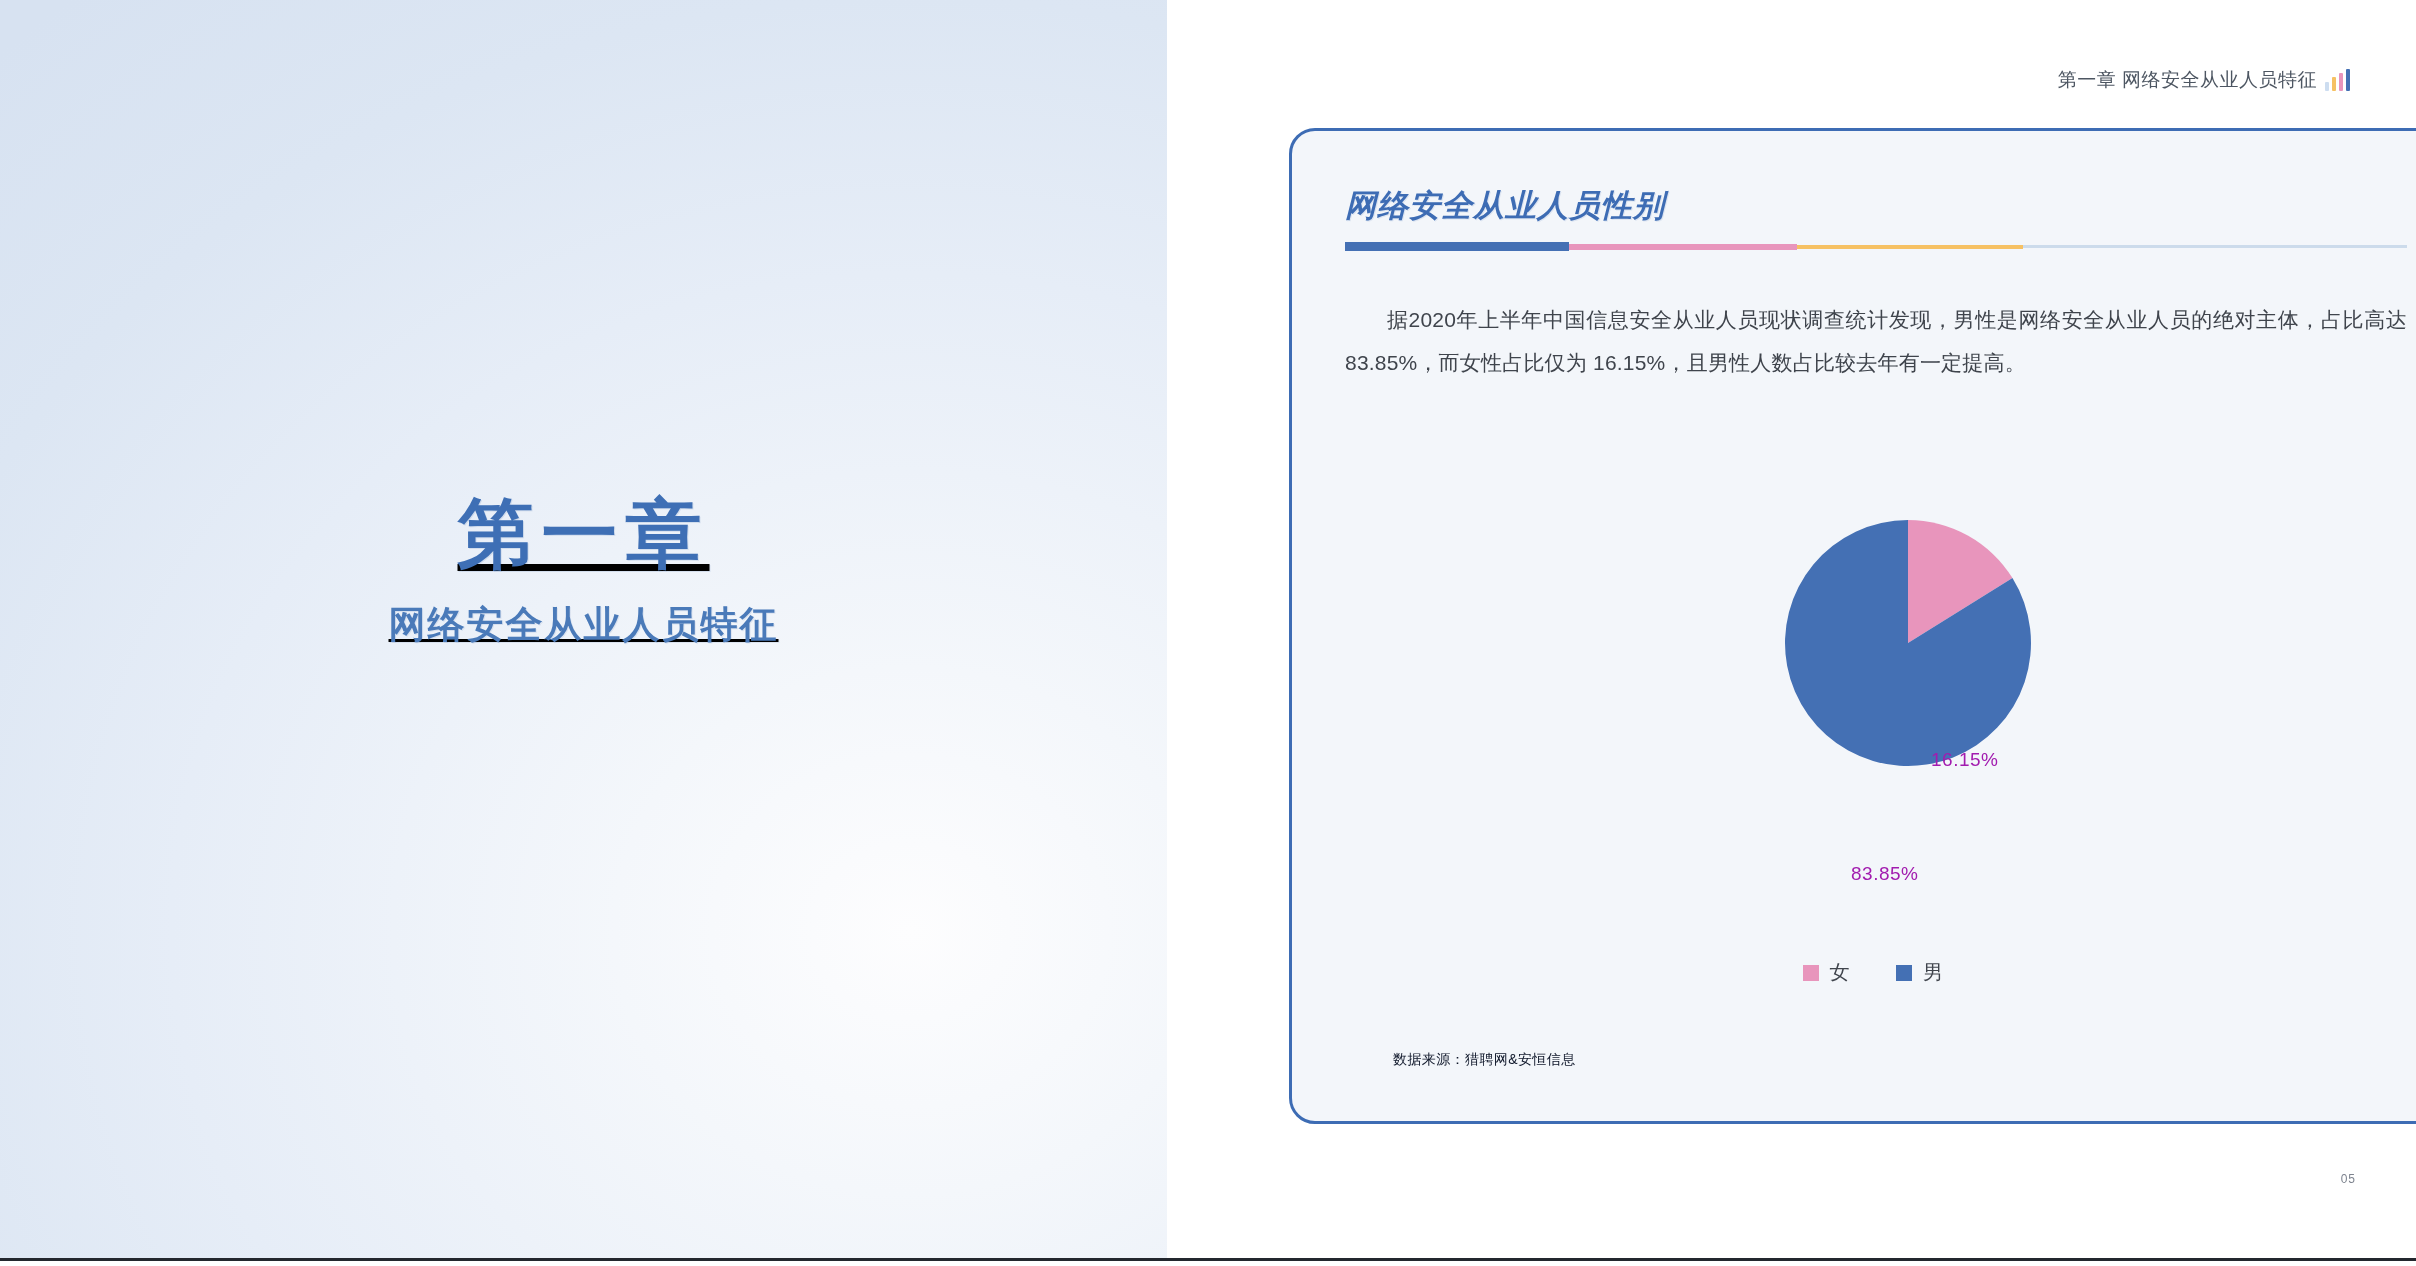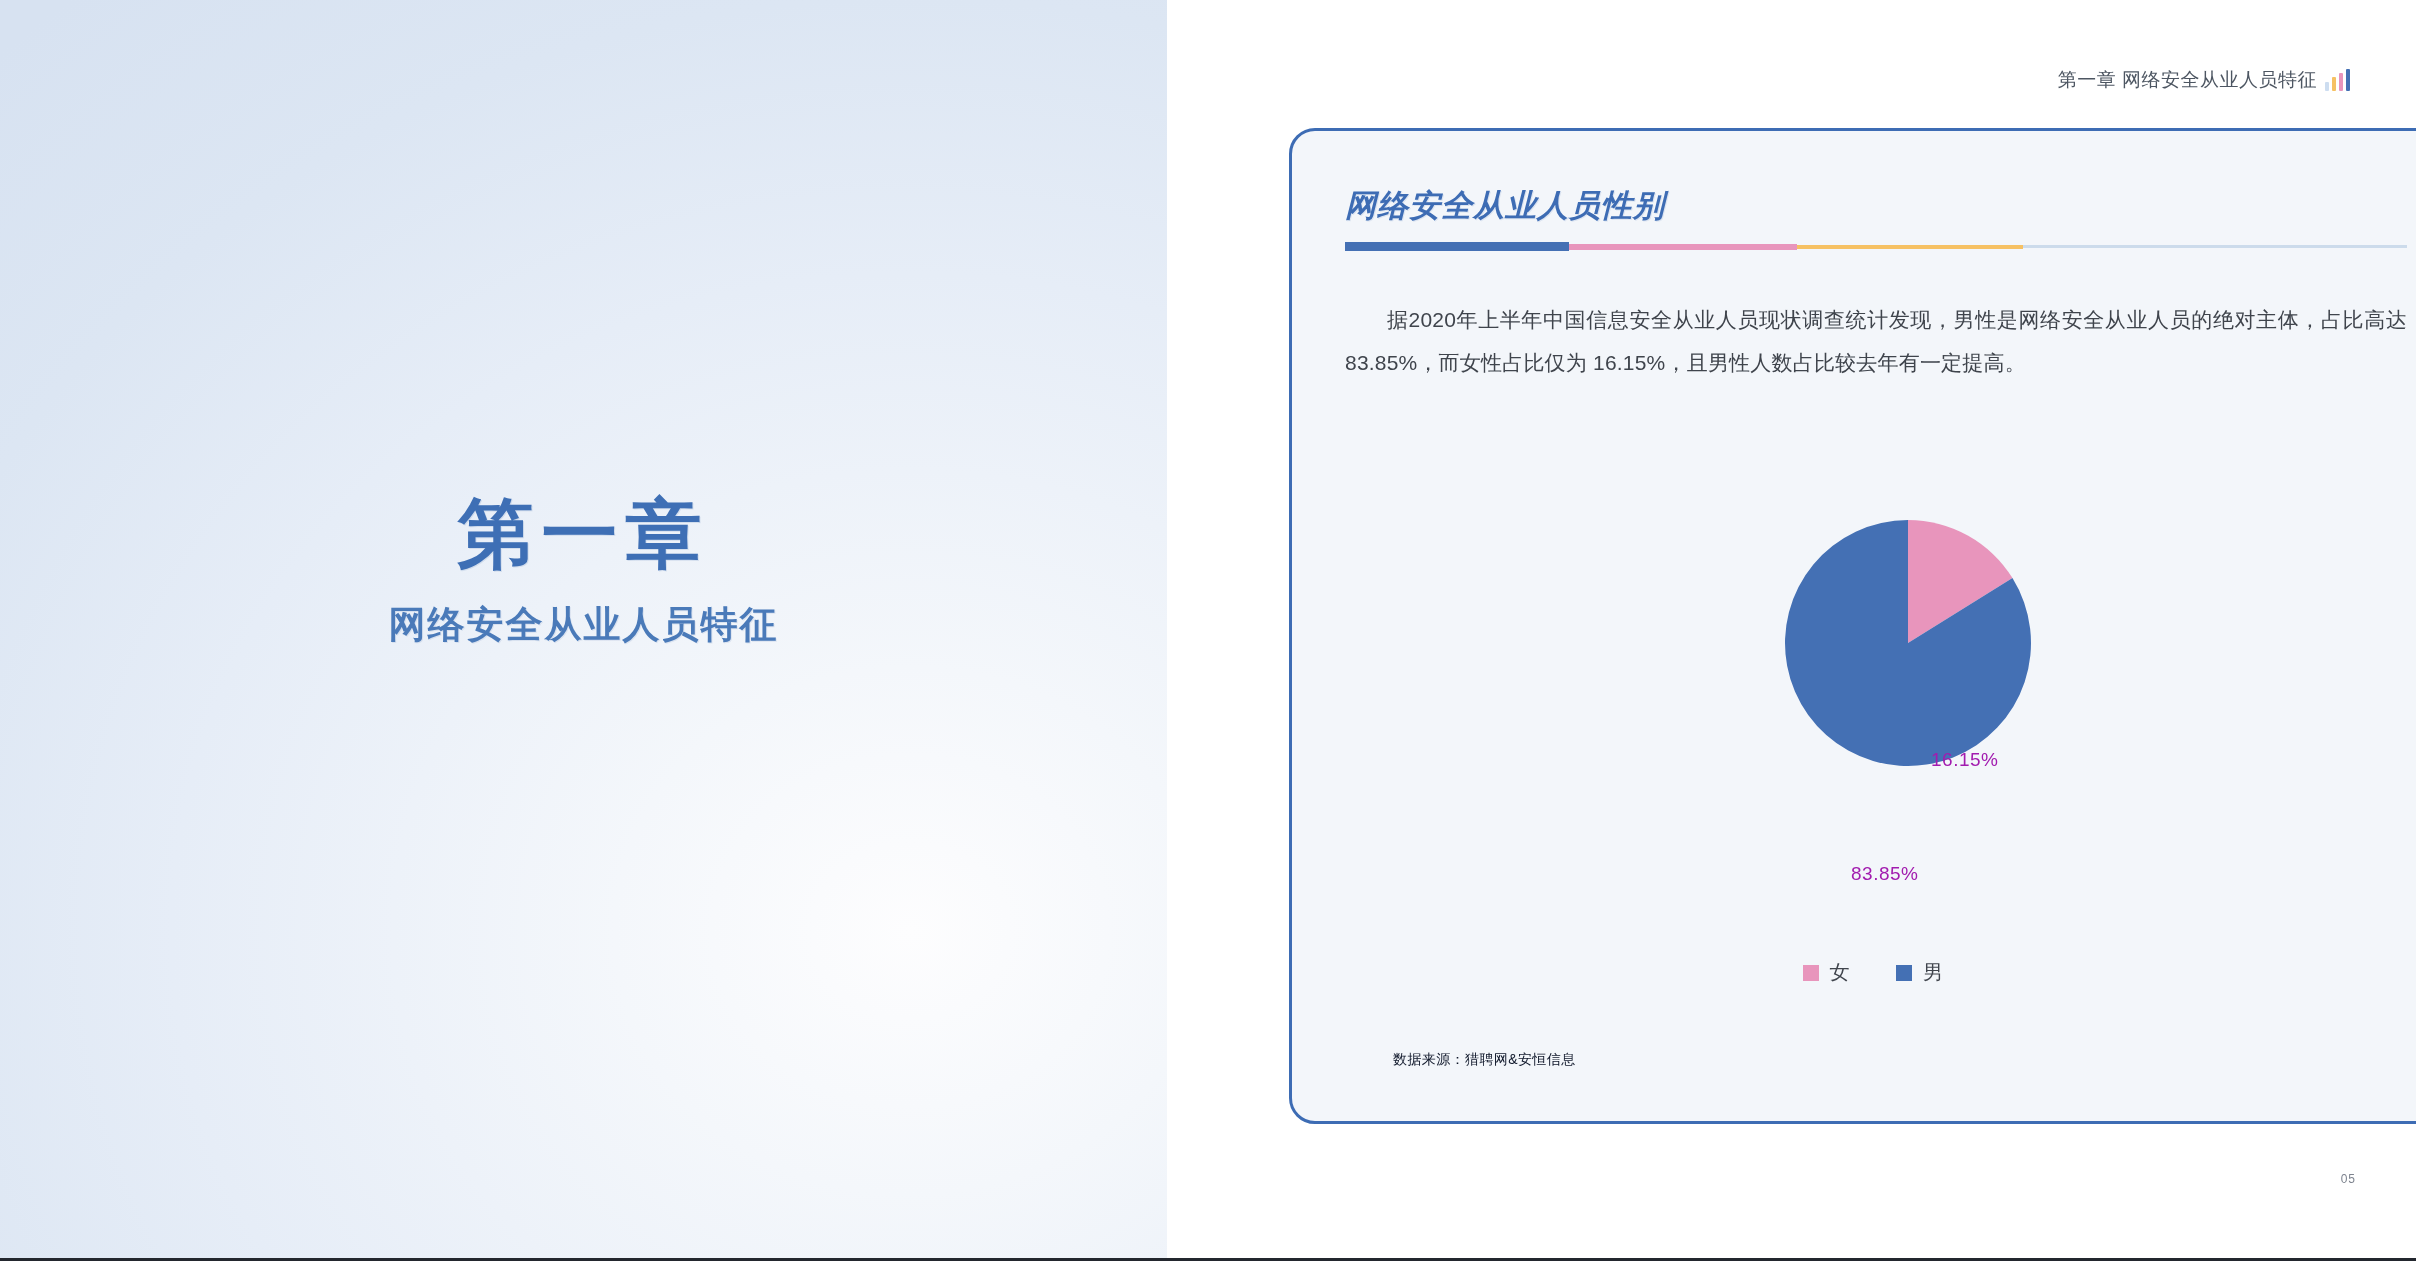--- a/index.html
+++ b/index.html
@@ -44,20 +44,21 @@
     height: 1258px;
     background:
       radial-gradient(115% 95% at 78% 74%, #fdfdfe 0%, #f4f7fb 22%, #e6edf7 55%, #dce6f3 78%, #d7e2f1 100%);
   }
   #chapter-center {
     position: absolute;
     left: 0;
     top: 490px;
     width: 1167px;
     text-align: center;
+    text-decoration: underline;
   }
   #chapter-number {
     font-size: 76px;
     font-weight: 700;
     letter-spacing: 8px;
     color: #3e6fb5;
     line-height: 1.15;
     text-shadow: 1px 1px 0 rgba(120,150,195,0.22);
   }
   #chapter-subtitle {

